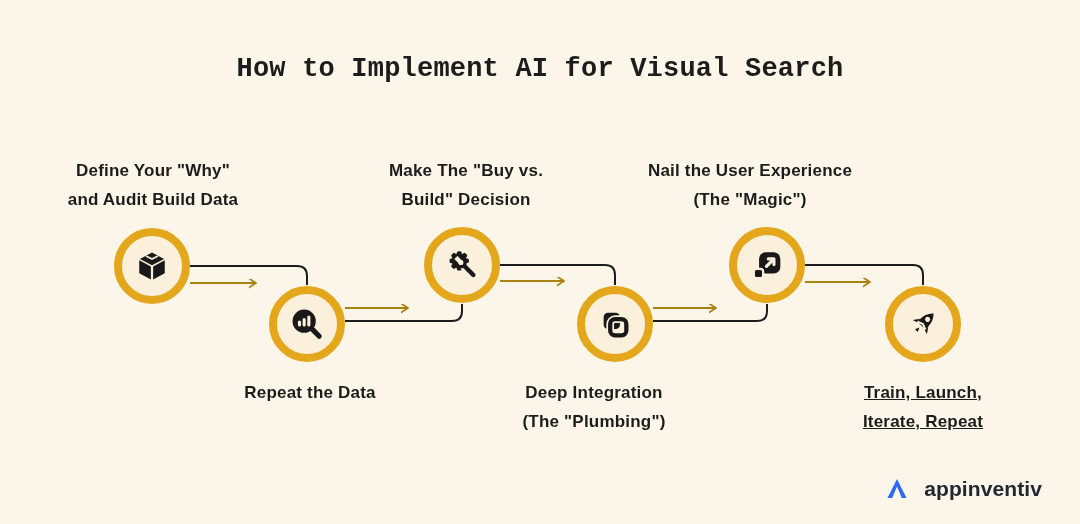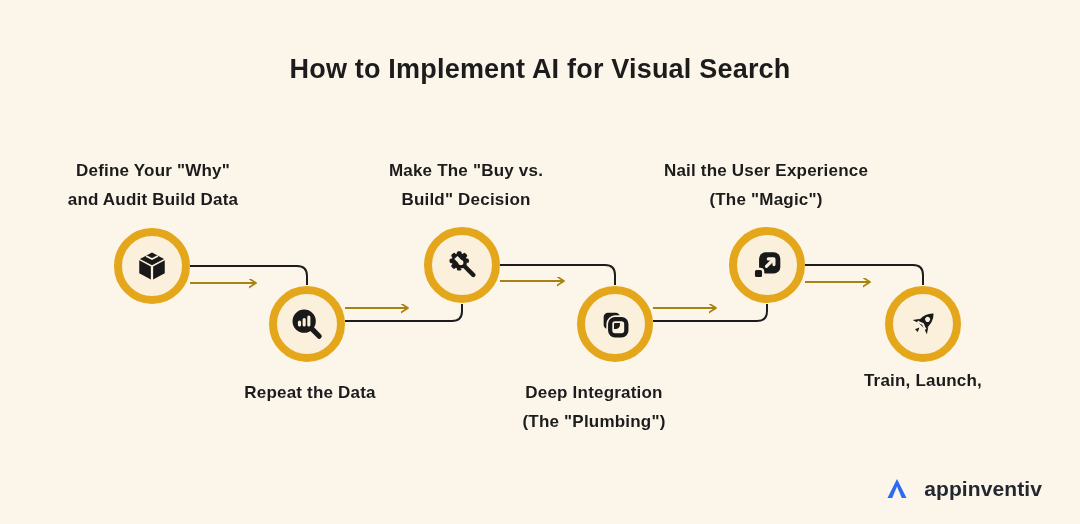--- a/index.html
+++ b/index.html
@@ -6,20 +6,21 @@
   html,body { width:1080px; height:524px; }
   body { font-family:"Liberation Sans", sans-serif; }
   .canvas {
     position:relative; width:1080px; height:524px;
     background:#FCF6EA; overflow:hidden;
   }
   .title {
     position:absolute; top:54px; left:0; width:100%;
     text-align:center; font-size:27px; font-weight:700; color:#1C1C1C;
     letter-spacing:0.2px;
+    font-family:Liberation Mono, monospace;
   }
   .flow-svg { position:absolute; top:0; left:0; pointer-events:none; }
   .node {
     position:absolute; width:60px; height:60px; border-radius:50%;
     background:#FAF0DC; border:8px solid #E4A71B; box-sizing:content-box;
     display:flex; align-items:center; justify-content:center;
   }
   .node svg { display:block; }
   .step-label {
     position:absolute; transform:translateX(-50%);
@@ -65,34 +66,35 @@
   </svg>
 
   <div class="step-label" style="left:153px; top:156px;">
     <div class="lbl-line">Define Your "Why"</div>
     <div class="lbl-line">and Audit Build Data</div>
   </div>
   <div class="step-label" style="left:466px; top:156px;">
     <div class="lbl-line">Make The "Buy vs.</div>
     <div class="lbl-line">Build" Decision</div>
   </div>
-  <div class="step-label" style="left:766px; top:156px;">
+  <div class="step-label" style="left:750px; top:156px;">
     <div class="lbl-line">Nail the User Experience</div>
     <div class="lbl-line">(The "Magic")</div>
   </div>
   <div class="step-label" style="left:310px; top:378px;">
     <div class="lbl-line">Repeat the Data</div>
 
   </div>
   <div class="step-label" style="left:594px; top:378px;">
     <div class="lbl-line">Deep Integration</div>
     <div class="lbl-line">(The "Plumbing")</div>
   </div>
-  <div class="step-label" style="left:923px; top:366px;">
+  <div class="step-label" style="left:923px; top:378px;text-decoration:underline;">
     <div class="lbl-line">Train, Launch,</div>
+    <div class="lbl-line">Iterate, Repeat</div>
   </div>
 
   <div class="node" style="left:114px; top:228px;">
     <svg width="34" height="34" viewBox="0 0 24 24">
       <polygon points="12,2.5 20.5,7 12,11.5 3.5,7" fill="#191919"></polygon>
       <polygon points="3,7.9 11.2,12.3 11.2,21.6 3,17.2" fill="#191919"></polygon>
       <polygon points="21,7.9 12.8,12.3 12.8,21.6 21,17.2" fill="#191919"></polygon>
       <polyline points="7.8,4.9 12,7.1 16.2,4.9" fill="none" stroke="#FAF0DC" stroke-width="1.3"></polyline>
     </svg>
   </div>

